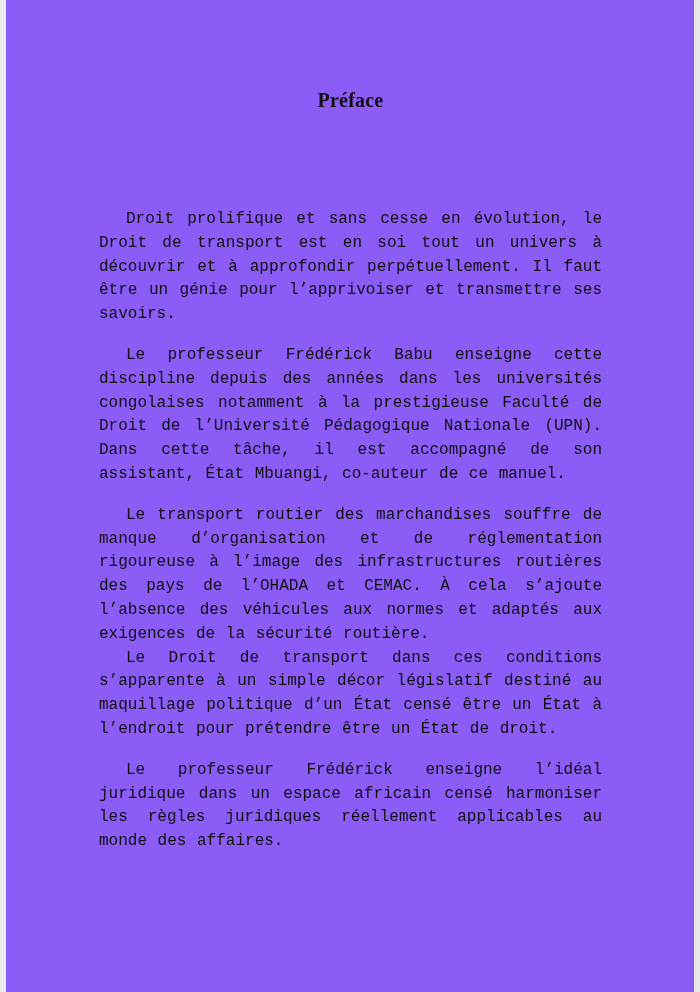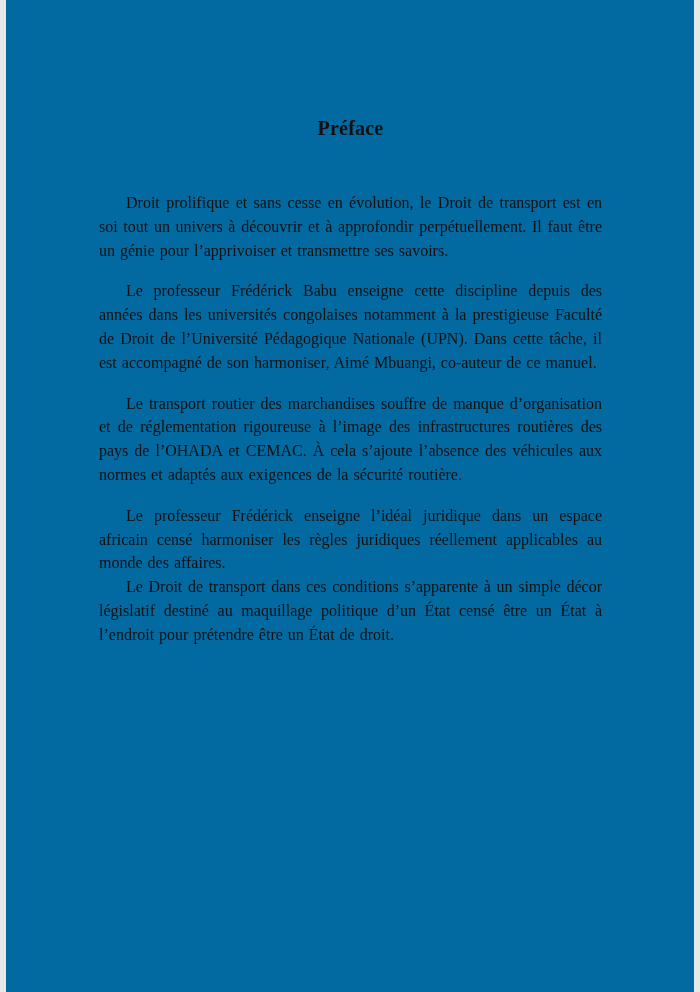--- a/index.html
+++ b/index.html
@@ -5,55 +5,56 @@
   html, body {
     margin: 0;
     padding: 0;
     background: #e8e8e8;
   }
   .page {
     position: relative;
     width: 688px;
     height: 992px;
     margin: 0 auto;
-    background: #0369a1;
+    background: #8b5cf6;
     font-family: "Liberation Serif", serif;
     color: #111111;
     overflow: hidden;
     box-sizing: border-box;
-    padding: 116px 92px 0 93px;
+    padding: 88px 92px 0 93px;
   }
   .doc-title {
     margin: 0;
     text-align: center;
     font-size: 20px;
     line-height: 24px;
     font-weight: bold;
     letter-spacing: 0.2px;
   }
   .body-text {
-    margin-top: 51px;
+    margin-top: 96px;
+    font-family: Liberation Mono, monospace;
   }
   .body-para {
     margin: 0;
     font-size: 16px;
     line-height: 23.8px;
     text-align: justify;
     text-indent: 27px;
     word-spacing: 1px;
   }
   .body-para.gap-before {
     margin-top: 17px;
   }
 </style>
 </head>
 <body>
 
 <div class="page">
   <h1 class="doc-title">Préface</h1>
   <div class="body-text">
       <p class="body-para">Droit prolifique et sans cesse en évolution, le Droit de transport est en soi tout un univers à découvrir et à approfondir perpétuellement. Il faut être un génie pour l’apprivoiser et transmettre ses savoirs.</p>
-      <p class="body-para gap-before">Le professeur Frédérick Babu enseigne cette discipline depuis des années dans les universités congolaises notamment à la prestigieuse Faculté de Droit de l’Université Pédagogique Nationale (UPN). Dans cette tâche, il est accompagné de son harmoniser, Aimé Mbuangi, co-auteur de ce manuel.</p>
+      <p class="body-para gap-before">Le professeur Frédérick Babu enseigne cette discipline depuis des années dans les universités congolaises notamment à la prestigieuse Faculté de Droit de l’Université Pédagogique Nationale (UPN). Dans cette tâche, il est accompagné de son assistant, État Mbuangi, co-auteur de ce manuel.</p>
       <p class="body-para gap-before">Le transport routier des marchandises souffre de manque d’organisation et de réglementation rigoureuse à l’image des infrastructures routières des pays de l’OHADA et CEMAC. À cela s’ajoute l’absence des véhicules aux normes et adaptés aux exigences de la sécurité routière.</p>
+      <p class="body-para">Le Droit de transport dans ces conditions s’apparente à un simple décor législatif destiné au maquillage politique d’un État censé être un État à l’endroit pour prétendre être un État de droit.</p>
       <p class="body-para gap-before">Le professeur Frédérick enseigne l’idéal juridique dans un espace africain censé harmoniser les règles juridiques réellement applicables au monde des affaires.</p>
-      <p class="body-para">Le Droit de transport dans ces conditions s’apparente à un simple décor législatif destiné au maquillage politique d’un État censé être un État à l’endroit pour prétendre être un État de droit.</p>
     </div>
 </div>
 
 </body></html>

